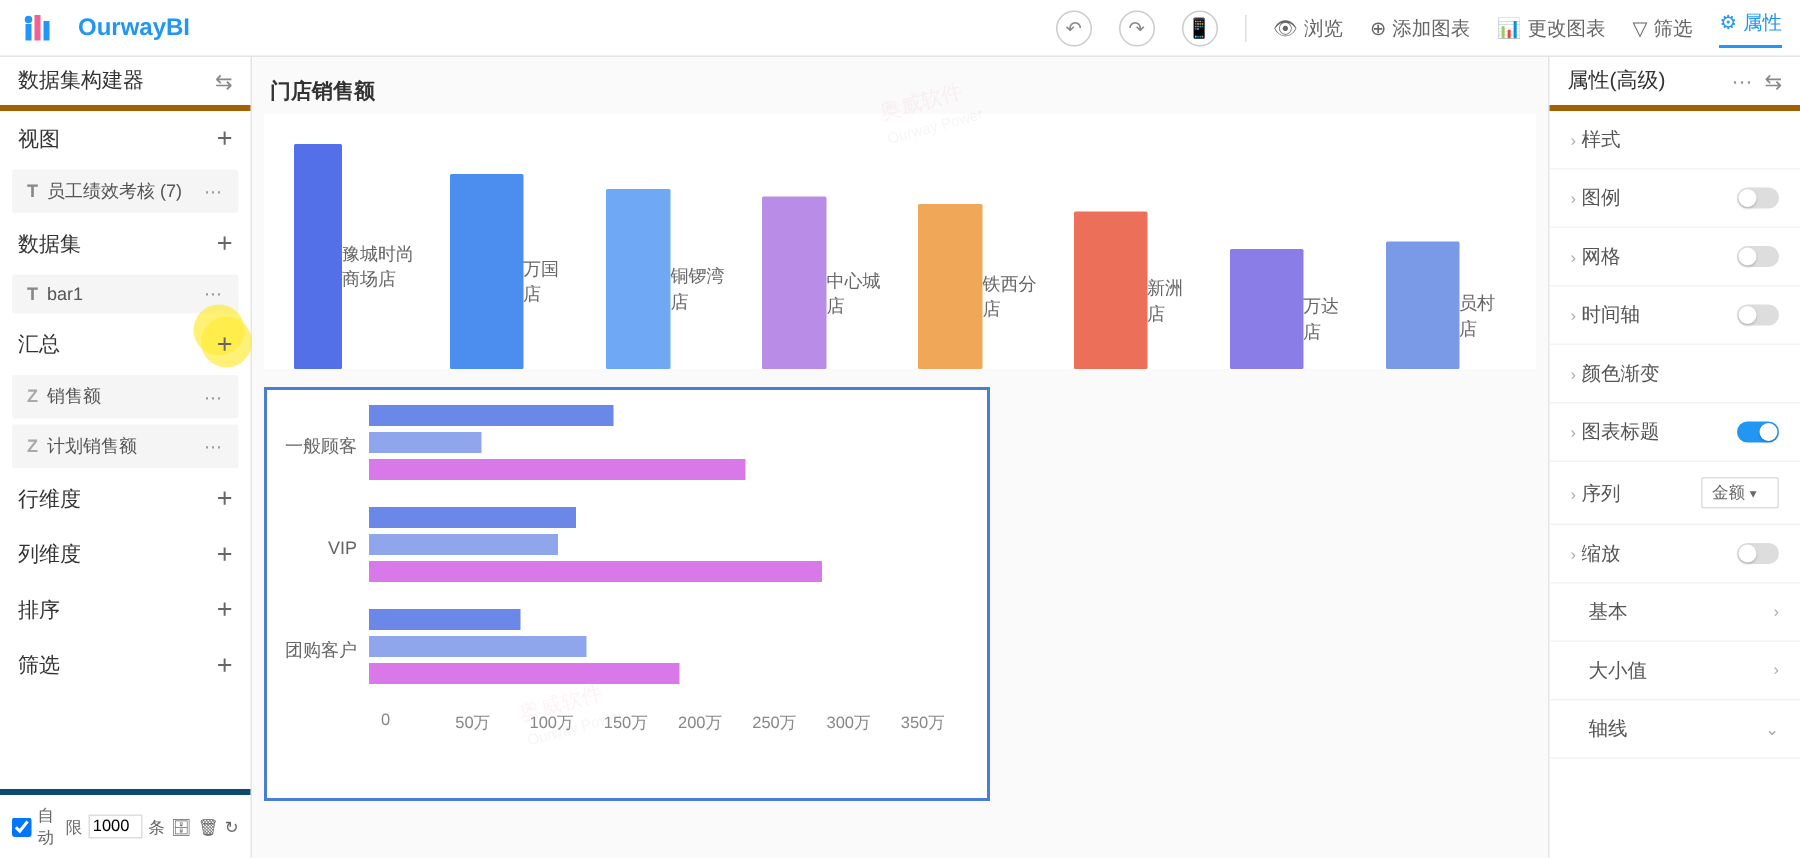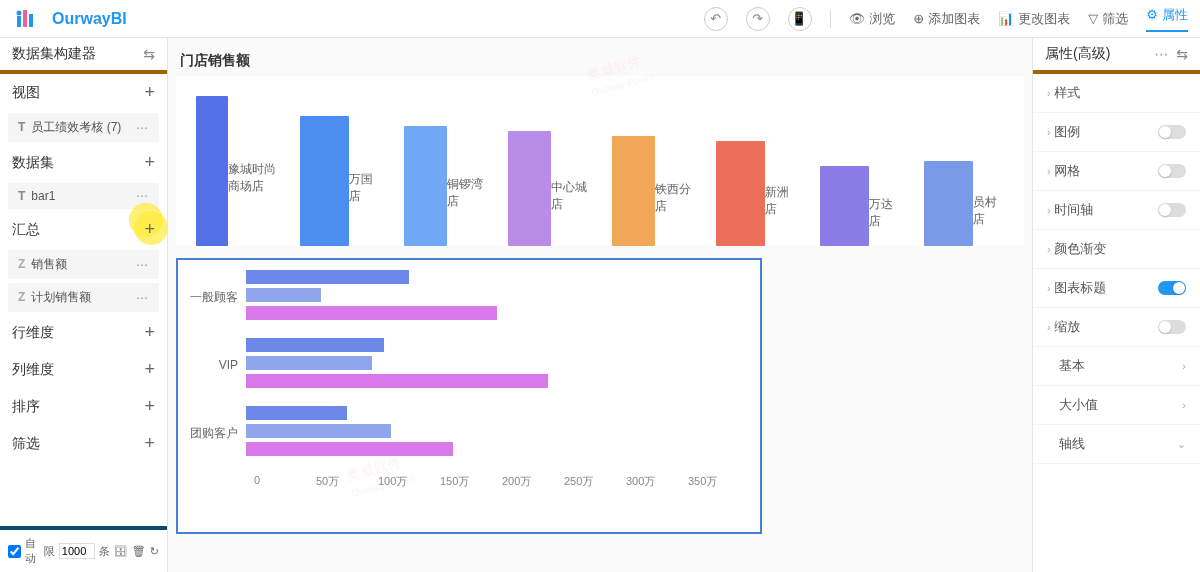--- a/index.html
+++ b/index.html
@@ -35,21 +35,21 @@
     .bottom-bar { margin-top: auto; padding: 6px 8px; display: flex; align-items: center; gap: 4px; font-size: 11px; color: #666; border-top: 4px solid #0c4a6e; }
     .bottom-bar input[type="text"] { width: 36px; font-size: 11px; border: 1px solid #ddd; padding: 1px 2px; }
 
     
     .chart-title { font-size: 14px; font-weight: 600; padding: 6px 4px; }
     .bar-chart { display: flex; align-items: flex-end; height: 170px; gap: 24px; padding: 10px 20px 0 20px; background: #fff; }
     .bar-col { display: flex; align-items: center; width: 80px; }
     .bar { width: 56px; border-radius: 1px; }
     .bar-label { margin-top: 14px; font-size: 12px; color: #666; }
     
-    .hbar-container { margin-top: 12px; width: 586px; height: 276px; border: 2px solid #4a7dd6; background: #fff; padding: 10px 8px 4px 8px; }
+    .hbar-container { margin-top: 12px; width: 484px; height: 276px; border: 2px solid #4a7dd6; background: #fff; padding: 10px 8px 4px 8px; }
     .hbar-group { display: flex; align-items: center; margin-bottom: 14px; }
     .hbar-ylabel { width: 60px; text-align: right; font-size: 12px; color: #666; padding-right: 8px; }
     .hbar-bars { flex: 1; }
     .hbar { height: 14px; margin-bottom: 4px; }
     .hbar-axis { display: flex; padding-left: 68px; font-size: 11px; color: #888; }
     .hbar-tick { width: 62px; }
 
     
     .prop-row { display: flex; align-items: center; justify-content: space-between; padding: 10px 14px; border-bottom: 1px solid #f3f3f3; font-size: 13px; color: #555; cursor: pointer; }
     .chevron { color: #aaa; font-size: 11px; }
@@ -283,20 +283,24 @@
         <span class="toggle"></span>
       </div>
     <div class="prop-row">
         <span><span class="chevron">›</span> <span>颜色渐变</span></span>
       </div>
     <div class="prop-row">
         <span><span class="chevron">›</span> <span>图表标题</span></span>
         <span class="toggle on"></span>
       </div>
     <div class="prop-row">
+        <span><span class="chevron">›</span> <span>序列</span></span>
+        <span class="mini-select"><span>金额</span> <span style="font-size:9px;">▾</span></span>
+      </div>
+    <div class="prop-row">
         <span><span class="chevron">›</span> <span>缩放</span></span>
         <span class="toggle"></span>
       </div>
     <div class="prop-row sub-row">
         <span>基本</span>
         <span class="chevron">›</span>
       </div>
     <div class="prop-row sub-row">
         <span>大小值</span>
         <span class="chevron">›</span>

